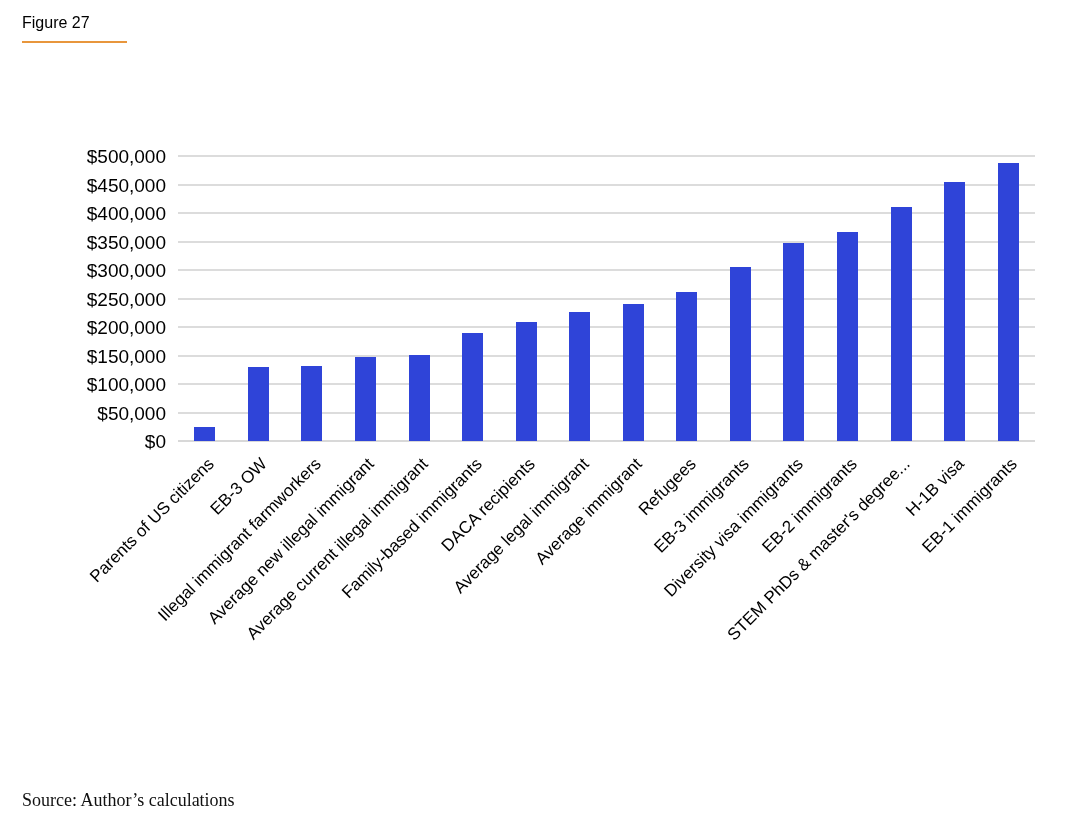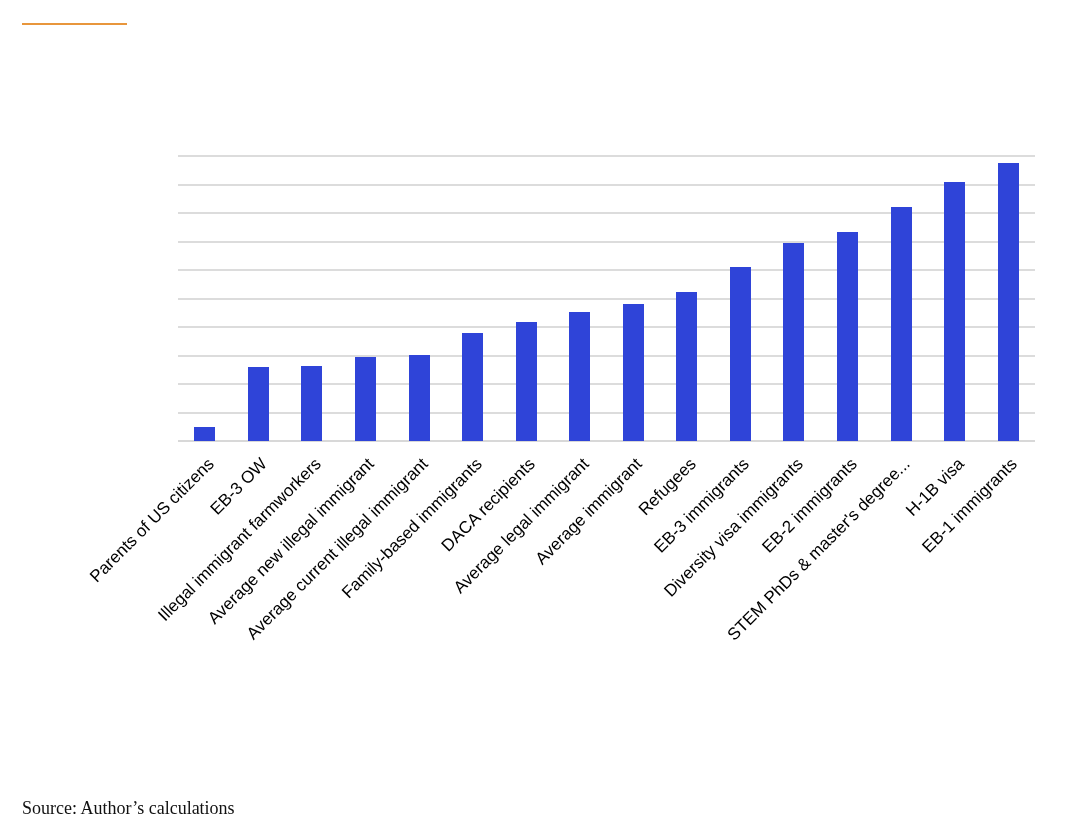--- a/index.html
+++ b/index.html
@@ -126,32 +126,45 @@
   
   #source-note {
     position: absolute;
     left: 22px;
     top: 789px;
     font-family: "Liberation Serif", serif;
     font-size: 18px;
     color: #111111;
     line-height: 22px;
     white-space: nowrap;
-    margin-top: 8px;
   }
 </style>
 </head>
 <body>
 
 <div id="figure-header">
+  <div>Figure 27</div>
   <div id="figure-rule"></div>
 </div>
 
 <div id="chart">
 
+  <div id="y-axis">
+      <div class="ytick" style="top: 0px;">$500,000</div>
+      <div class="ytick" style="top: 28.5px;">$450,000</div>
+      <div class="ytick" style="top: 57px;">$400,000</div>
+      <div class="ytick" style="top: 85.5px;">$350,000</div>
+      <div class="ytick" style="top: 114px;">$300,000</div>
+      <div class="ytick" style="top: 142.5px;">$250,000</div>
+      <div class="ytick" style="top: 171px;">$200,000</div>
+      <div class="ytick" style="top: 199.5px;">$150,000</div>
+      <div class="ytick" style="top: 228px;">$100,000</div>
+      <div class="ytick" style="top: 256.5px;">$50,000</div>
+      <div class="ytick" style="top: 285px;">$0</div>
+    </div>
 
   <div id="plot-area">
     <div id="gridlines-layer">
         <div class="gridline" style="top: -1px;"></div>
         <div class="gridline" style="top: 27.5px;"></div>
         <div class="gridline" style="top: 56px;"></div>
         <div class="gridline" style="top: 84.5px;"></div>
         <div class="gridline" style="top: 113px;"></div>
         <div class="gridline" style="top: 141.5px;"></div>
         <div class="gridline" style="top: 170px;"></div>

